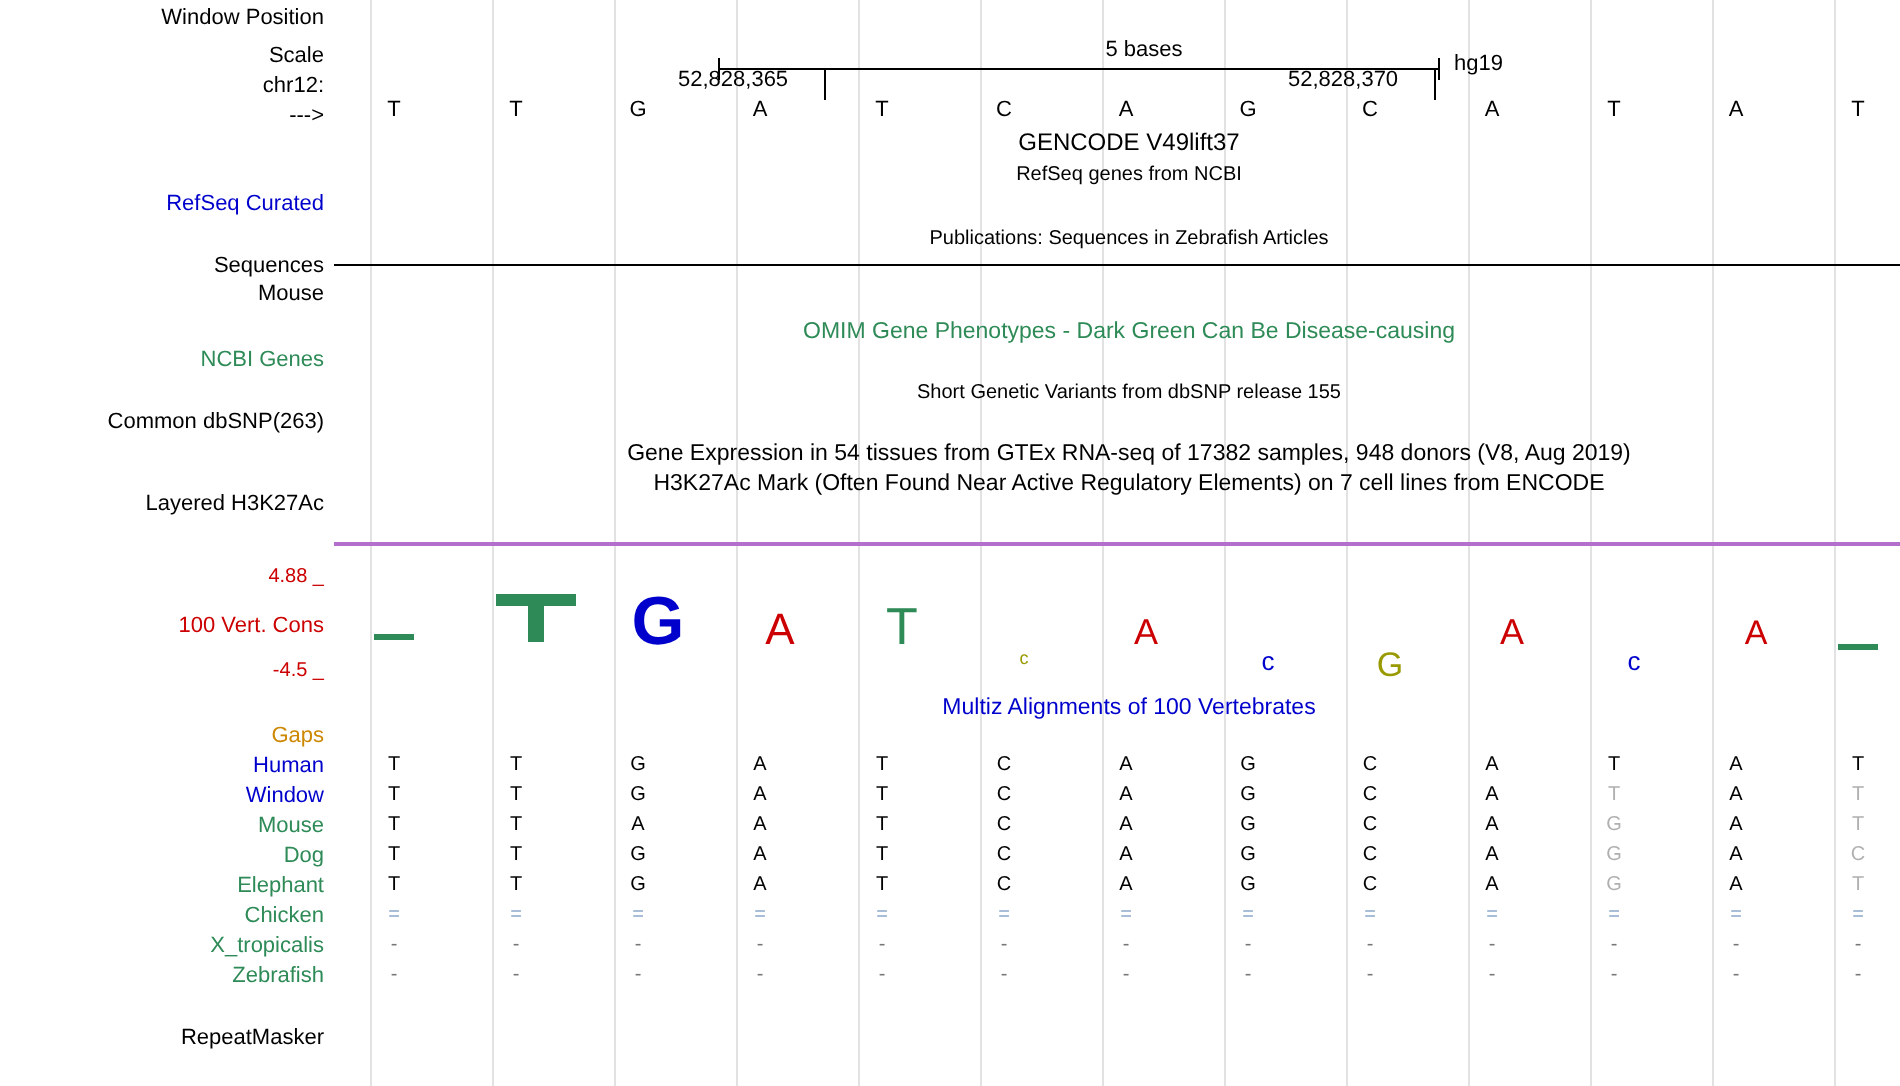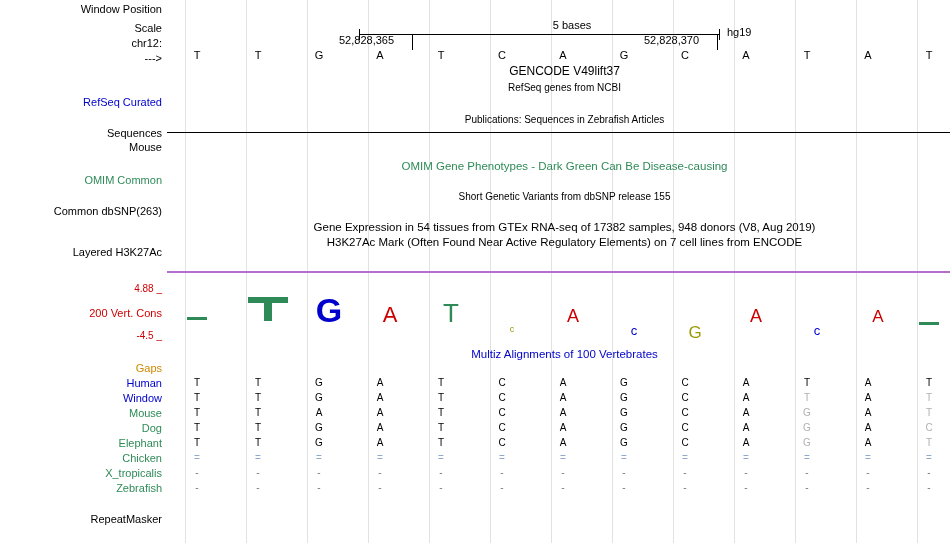--- a/index.html
+++ b/index.html
@@ -54,27 +54,27 @@
     <div class="lbl" style="top:3px;">Window Position</div>
     <div class="lbl" style="top:22px;">Scale</div>
     <div class="lbl" style="top:37px;">chr12:</div>
     <div class="lbl" style="top:52px;">---&gt;</div>
 
     <div class="lbl" style="top:96px;color:#0000cc;">RefSeq Curated</div>
 
     <div class="lbl" style="top:127px;">Sequences</div>
     <div class="lbl" style="top:141px;">Mouse</div>
 
-    <div class="lbl" style="top:174px;color:#2e8b57;">OMIM Common</div>
+    <div class="lbl" style="top:174px;color:#2e8b57;">NCBI Genes</div>
     <div class="lbl" style="top:205px;">Common dbSNP(263)</div>
 
     <div class="lbl" style="top:246px;">Layered H3K27Ac</div>
 
     <div class="cons-label" style="top:283px;">4.88 _</div>
-    <div class="lbl" style="top:307px;color:#cc0000;">200 Vert. Cons</div>
+    <div class="lbl" style="top:307px;color:#cc0000;">100 Vert. Cons</div>
     <div class="cons-label" style="top:330px;">-4.5 _</div>
 
     <div class="lbl" style="top:362px;color:#cc8800;">Gaps</div>
 
     <div class="lbl" style="top:377px;color:#0000cc;">Human</div>
     <div class="lbl" style="top:392px;color:#0000cc;">Window</div>
     <div class="lbl" style="top:407px;color:#2e8b57;">Mouse</div>
     <div class="lbl" style="top:422px;color:#2e8b57;">Dog</div>
     <div class="lbl" style="top:437px;color:#2e8b57;">Elephant</div>
     <div class="lbl" style="top:452px;color:#2e8b57;">Chicken</div>

